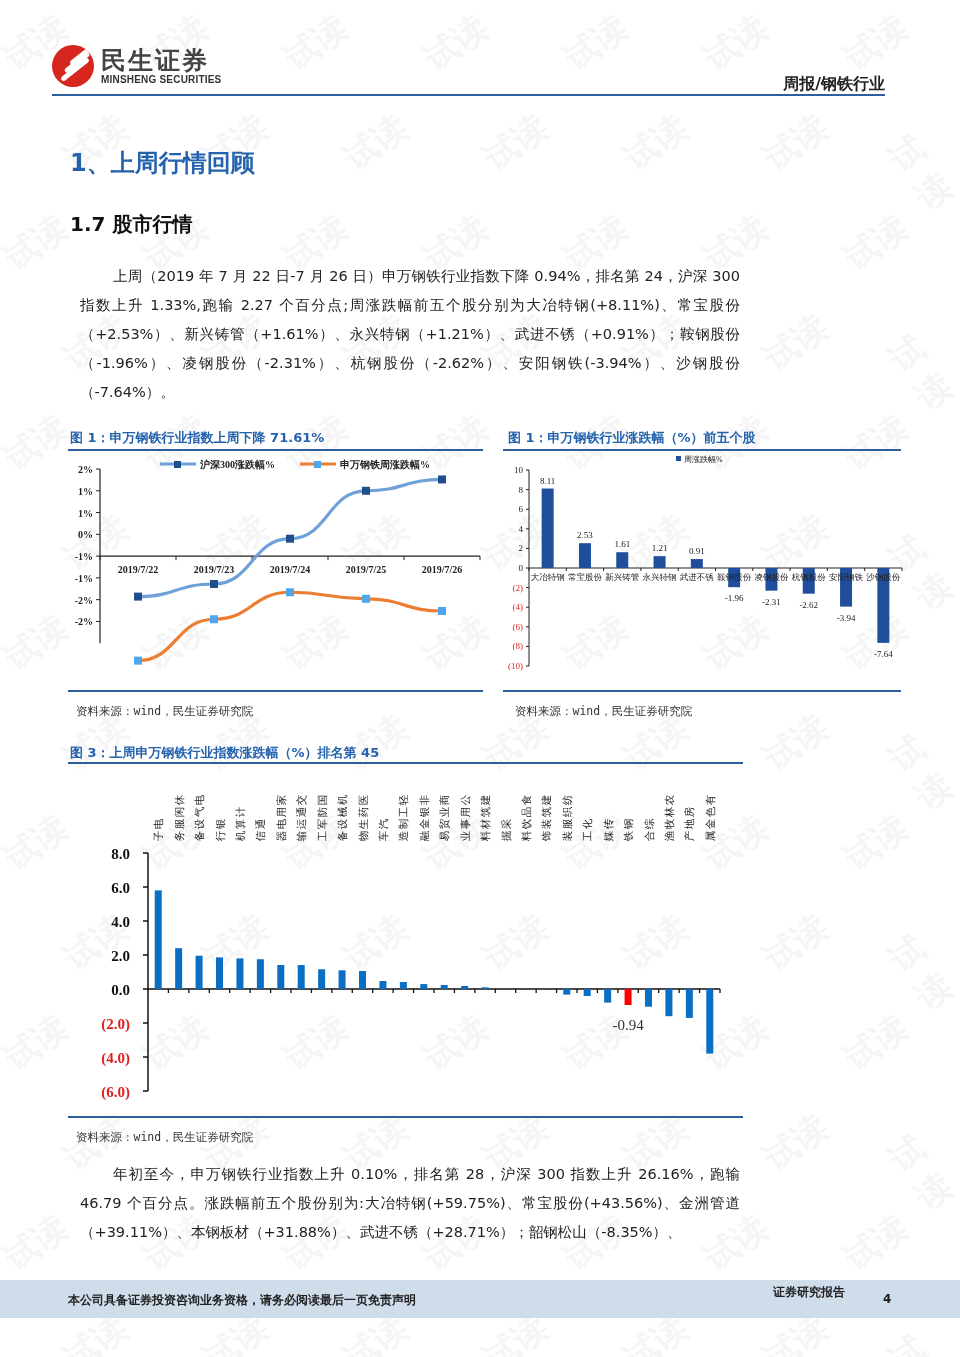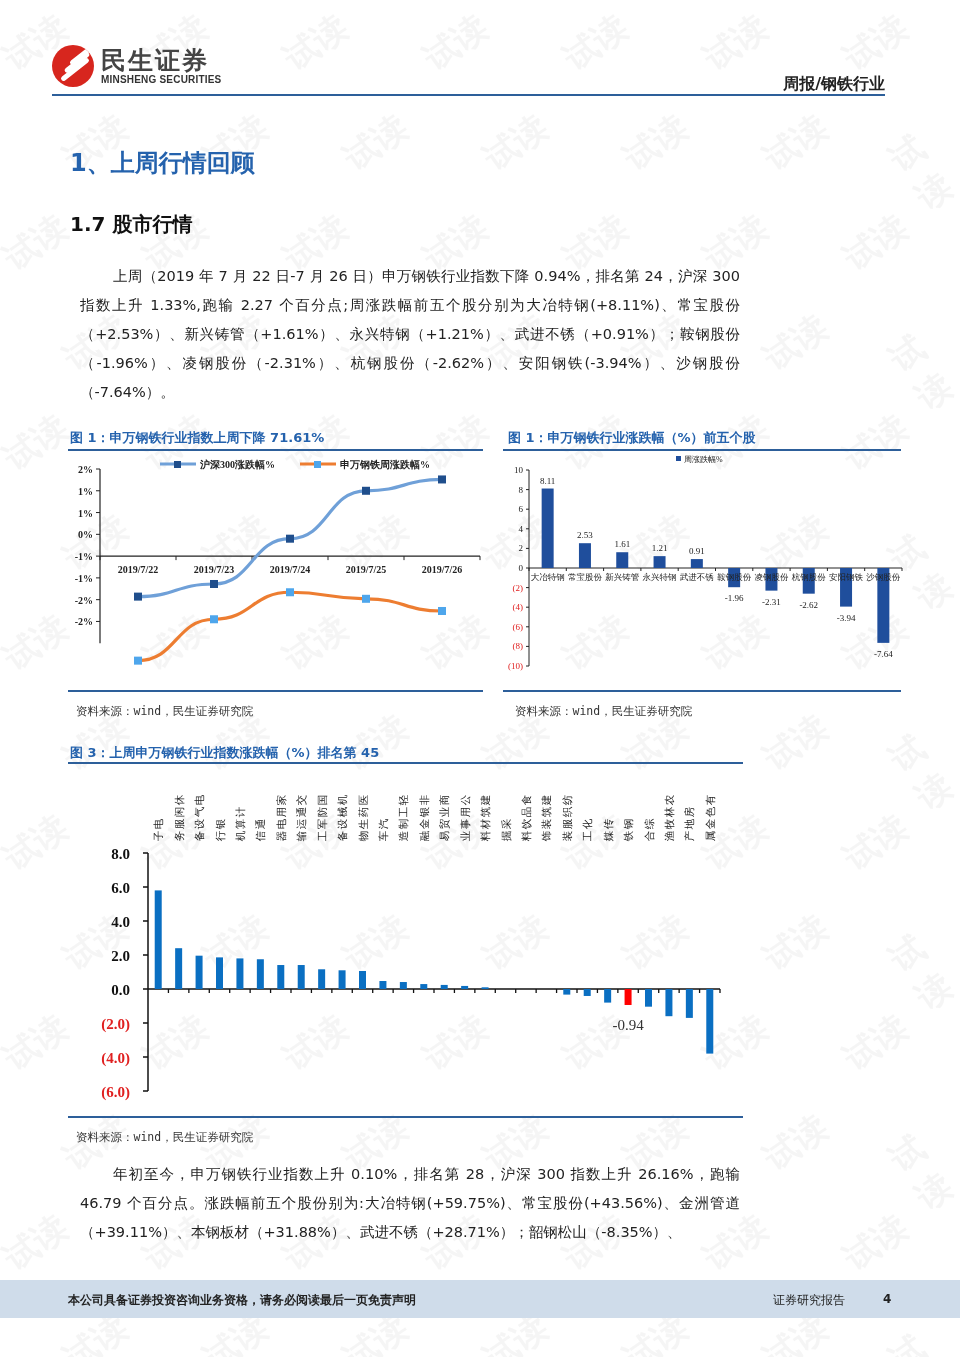--- a/index.html
+++ b/index.html
@@ -32,21 +32,21 @@
 
   .fig-title { position: absolute; font-size: 13px; font-weight: bold; color: #2462ad; font-family: "DejaVu Sans", sans-serif; }
   .fig-rule { position: absolute; height: 2px; background: #2d5f9a; }
   .fig-source { position: absolute; font-size: 11.5px; color: #333; font-family: "DejaVu Sans Mono", monospace; }
 
   svg text { font-family: "Liberation Serif", serif; }
 
   
   .footer { position: absolute; left: 0; top: 1280px; width: 960px; height: 38px; background: #cfdcea; }
   .footer-left { position: absolute; left: 68px; top: 12px; font-size: 12px; color: #222; font-weight: bold; }
-  .footer-right { position: absolute; left: 773px; top: 12px; font-size: 12px; color: #222; font-weight: normal; }
+  .footer-right { position: absolute; left: 773px; top: 4px; font-size: 12px; color: #222; font-weight: bold; }
   .footer-page { position: absolute; left: 883px; top: 12px; font-size: 12px; color: #222; font-weight: bold; }
 </style>
 </head>
 <body>
 
 <div class="watermark" id="watermark">
     <span style="left: 2px; top: 20px;">试读</span>
     <span style="left: 142px; top: 20px;">试读</span>
     <span style="left: 282px; top: 20px;">试读</span>
     <span style="left: 422px; top: 20px;">试读</span>

